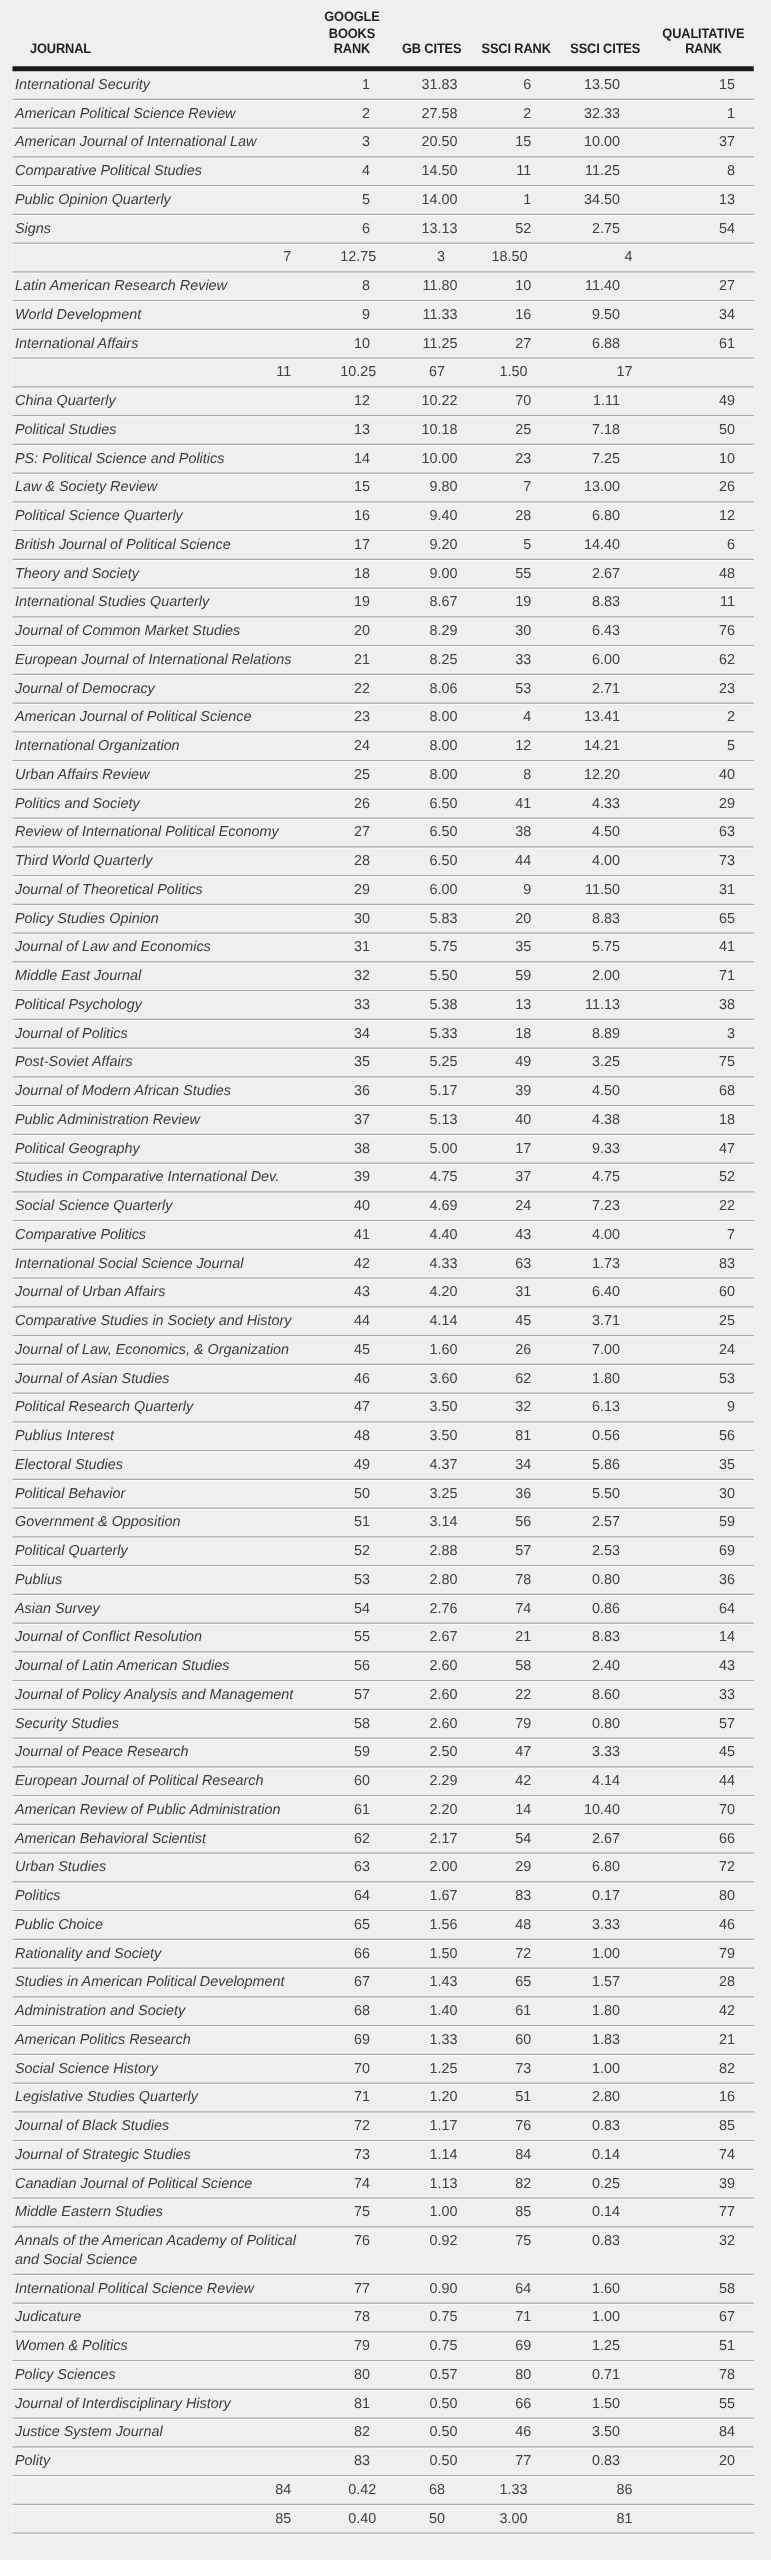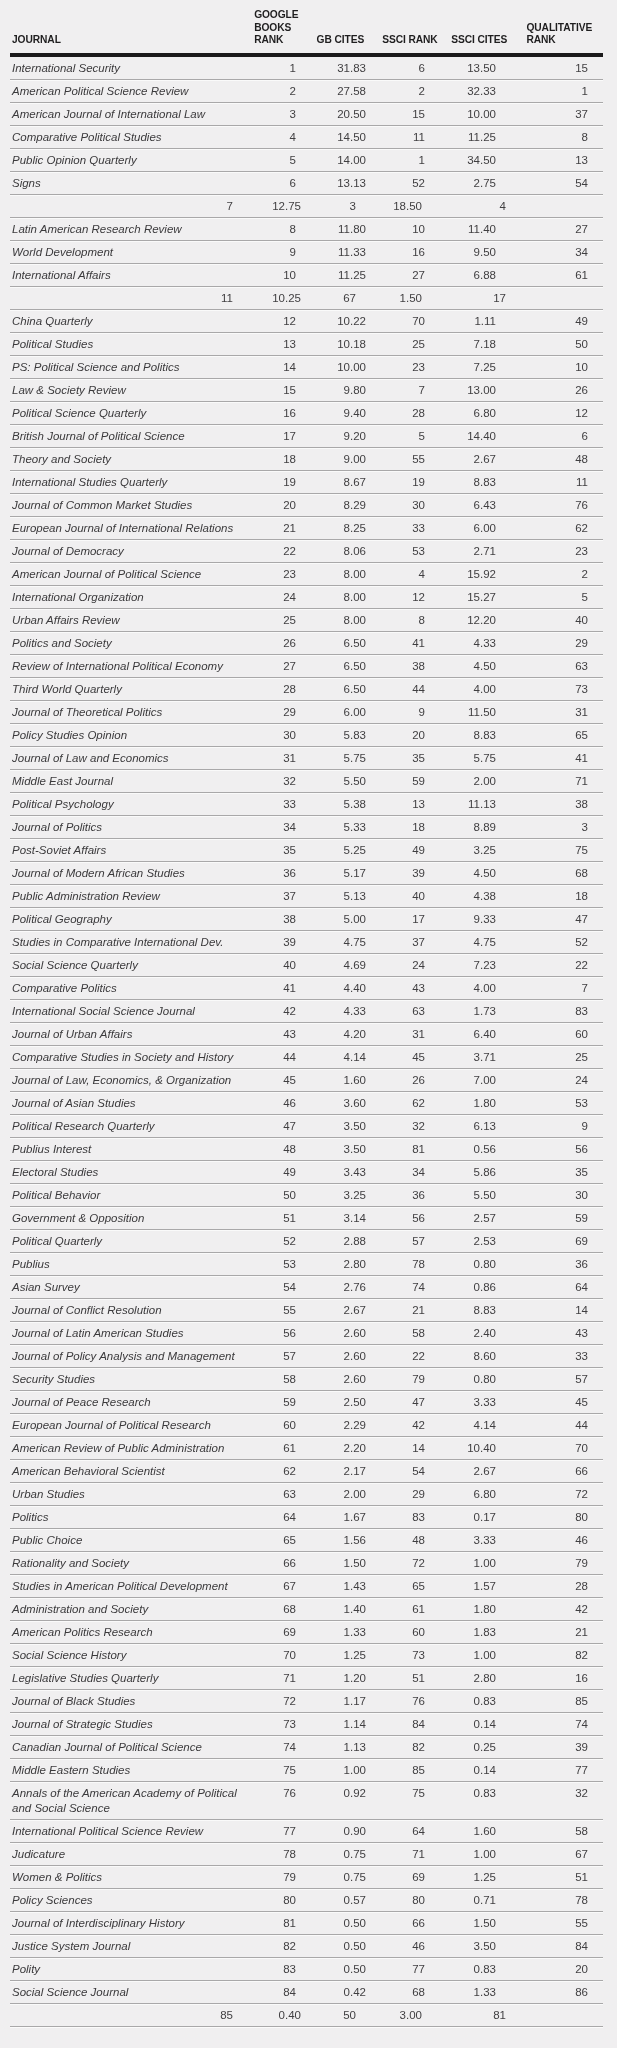--- a/index.html
+++ b/index.html
@@ -25,28 +25,29 @@
     grid-template-columns: 1fr 63px 65px 69px 74px 82px;
     align-items: end;
     padding: 8px 0 7px 0;
     border-bottom: 4px solid #1b1a1b;
   }
   .th {
     font-size: 11px;
     font-weight: bold;
     line-height: 12.5px;
     color: #1f1e1f;
-    text-align: left;
+    text-align: center;
     padding-right: 4px;
     letter-spacing: -0.1px;
   }
   .th-journal {
     text-align: left;
     padding-right: 0;
     padding-left: 2px;
+    margin-left: 12px;
   }
   .cond {
     display: inline-block;
     transform: scaleX(0.93);
     transform-origin: 100% 50%;
   }
   .th-journal .cond { transform-origin: 0 50%; }
   .nowrap { white-space: nowrap; }
   
   .tbody { box-shadow: 0 1px 0 #fbfbfb; }
@@ -302,30 +303,30 @@
     <div class="cell c-num c-sr">53</div>
     <div class="cell c-num c-sc">2.71</div>
     <div class="cell c-num c-q">23</div>
   </div>
 
   <div class="row">
     <div class="cell c-journal">American Journal of Political Science</div>
     <div class="cell c-num c-rank">23</div>
     <div class="cell c-num c-gb">8.00</div>
     <div class="cell c-num c-sr">4</div>
-    <div class="cell c-num c-sc">15.92</div>
+    <div class="cell c-num c-sc">13.41</div>
     <div class="cell c-num c-q">2</div>
   </div>
 
   <div class="row">
     <div class="cell c-journal">International Organization</div>
     <div class="cell c-num c-rank">24</div>
     <div class="cell c-num c-gb">8.00</div>
     <div class="cell c-num c-sr">12</div>
-    <div class="cell c-num c-sc">15.27</div>
+    <div class="cell c-num c-sc">14.21</div>
     <div class="cell c-num c-q">5</div>
   </div>
 
   <div class="row">
     <div class="cell c-journal">Urban Affairs Review</div>
     <div class="cell c-num c-rank">25</div>
     <div class="cell c-num c-gb">8.00</div>
     <div class="cell c-num c-sr">8</div>
     <div class="cell c-num c-sc">12.20</div>
     <div class="cell c-num c-q">40</div>
@@ -534,21 +535,21 @@
     <div class="cell c-num c-rank">48</div>
     <div class="cell c-num c-gb">3.50</div>
     <div class="cell c-num c-sr">81</div>
     <div class="cell c-num c-sc">0.56</div>
     <div class="cell c-num c-q">56</div>
   </div>
 
   <div class="row">
     <div class="cell c-journal">Electoral Studies</div>
     <div class="cell c-num c-rank">49</div>
-    <div class="cell c-num c-gb">3.43</div>
+    <div class="cell c-num c-gb">4.37</div>
     <div class="cell c-num c-sr">34</div>
     <div class="cell c-num c-sc">5.86</div>
     <div class="cell c-num c-q">35</div>
   </div>
 
   <div class="row">
     <div class="cell c-journal">Political Behavior</div>
     <div class="cell c-num c-rank">50</div>
     <div class="cell c-num c-gb">3.25</div>
     <div class="cell c-num c-sr">36</div>
@@ -847,21 +848,20 @@
   <div class="row">
     <div class="cell c-journal">Polity</div>
     <div class="cell c-num c-rank">83</div>
     <div class="cell c-num c-gb">0.50</div>
     <div class="cell c-num c-sr">77</div>
     <div class="cell c-num c-sc">0.83</div>
     <div class="cell c-num c-q">20</div>
   </div>
 
   <div class="row">
-    <div class="cell c-journal">Social Science Journal</div>
     <div class="cell c-num c-rank">84</div>
     <div class="cell c-num c-gb">0.42</div>
     <div class="cell c-num c-sr">68</div>
     <div class="cell c-num c-sc">1.33</div>
     <div class="cell c-num c-q">86</div>
   </div>
 
   <div class="row">
     <div class="cell c-num c-rank">85</div>
     <div class="cell c-num c-gb">0.40</div>

